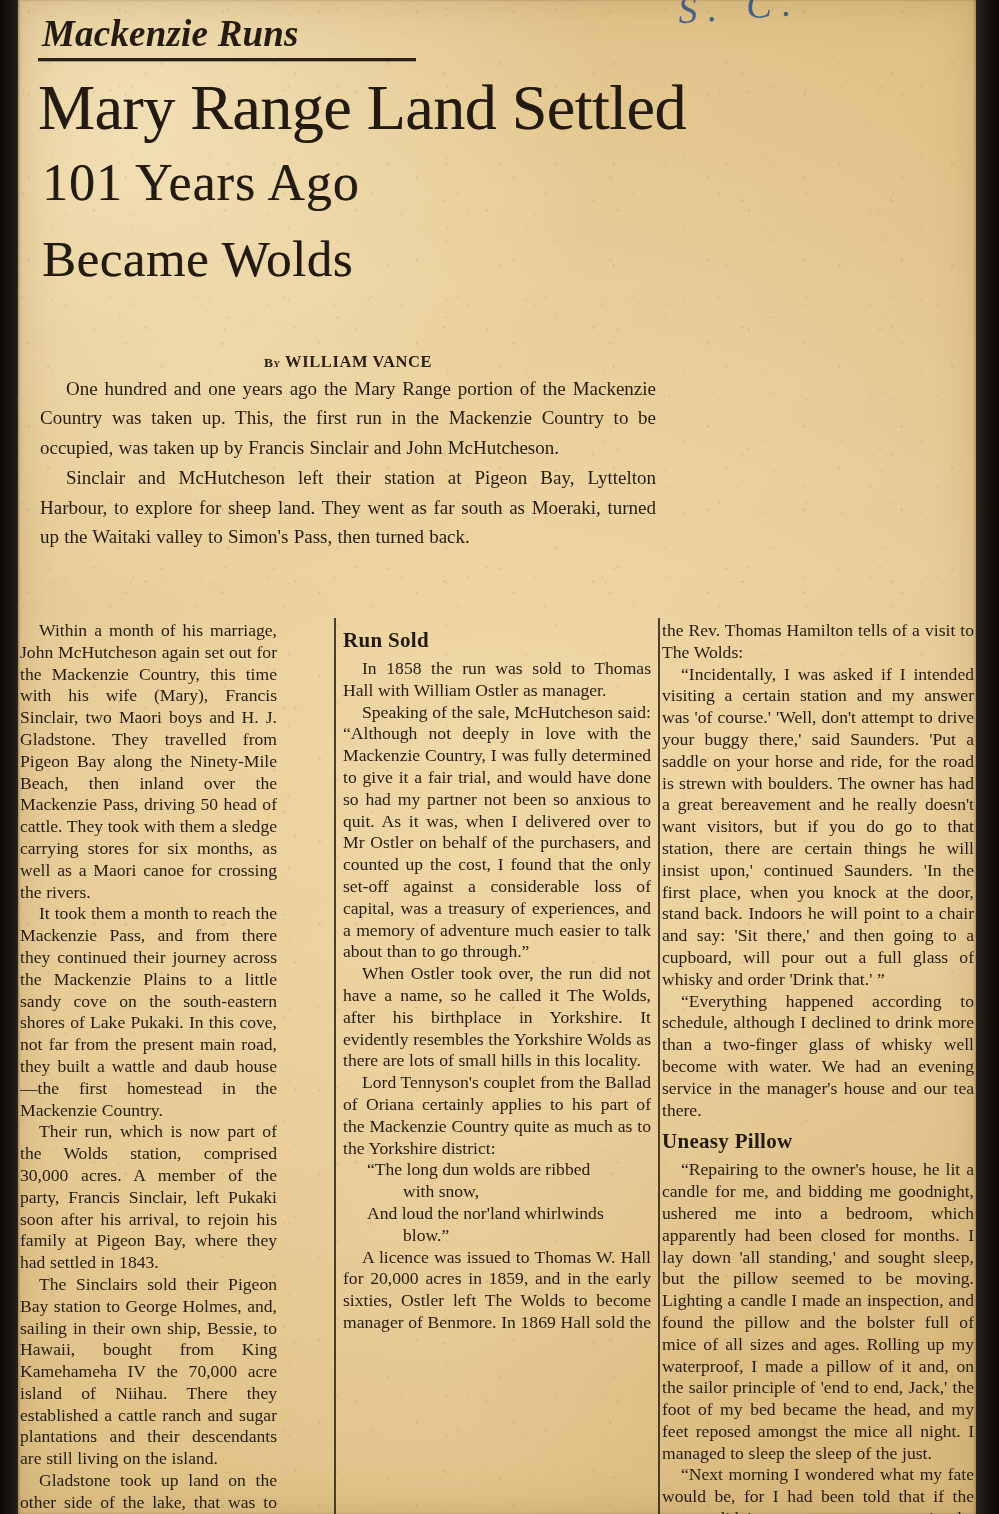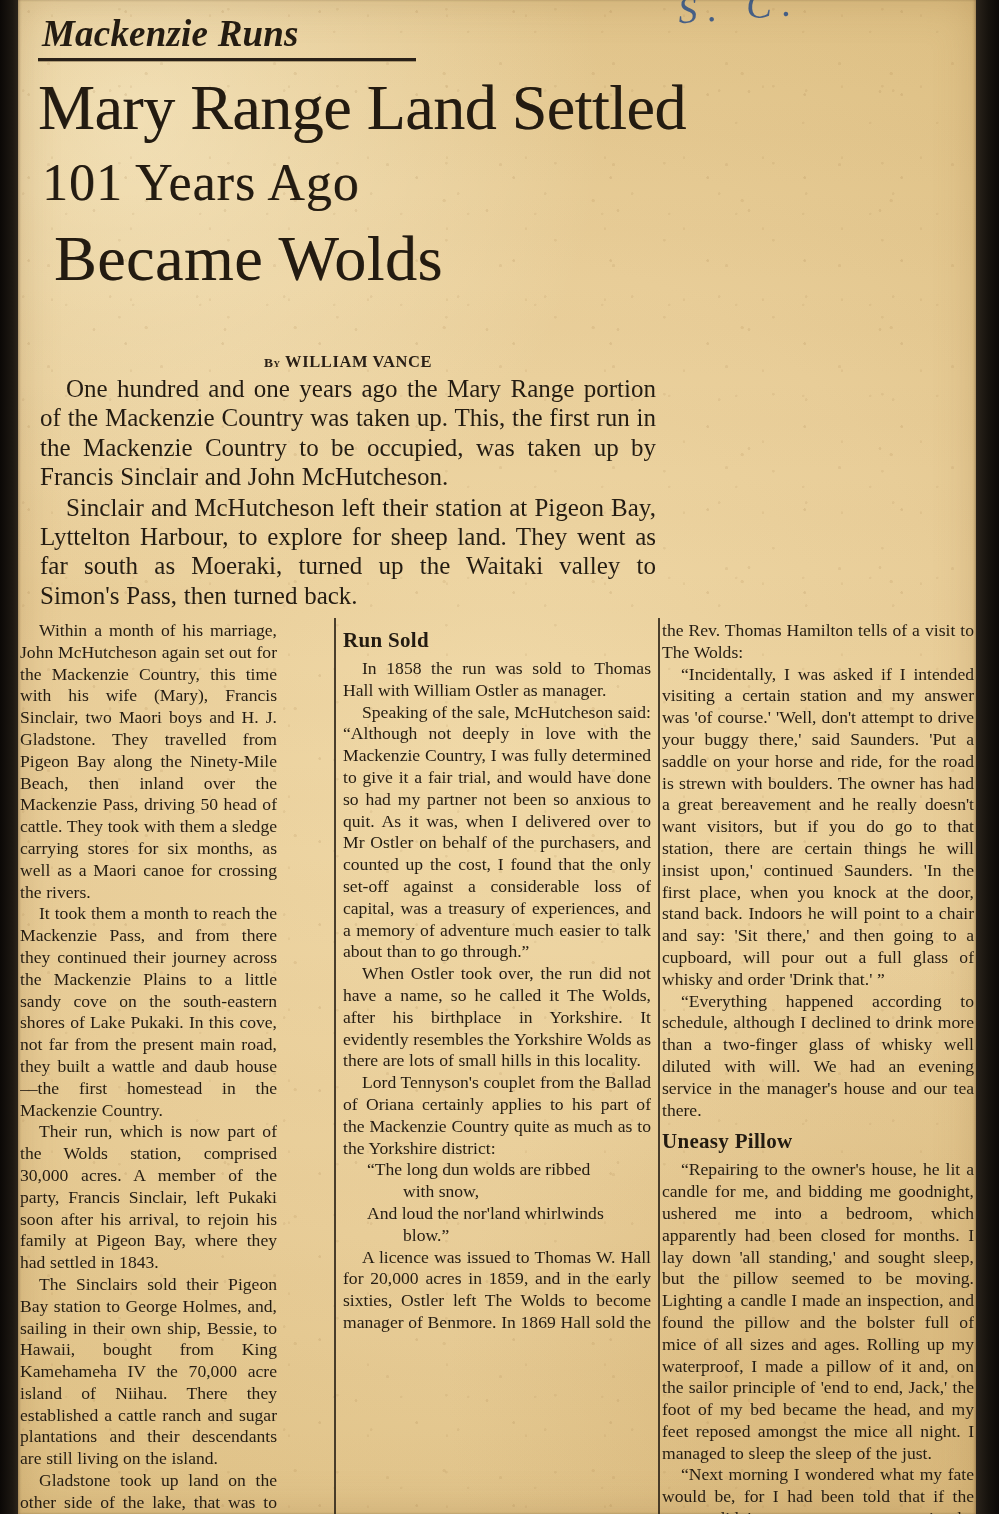--- a/index.html
+++ b/index.html
@@ -114,21 +114,21 @@
   .headline {
     font-family: "Liberation Serif", "DejaVu Serif", serif;
     font-weight: 400;
     color: #231b11;
     letter-spacing: -0.5px;
     white-space: nowrap;
     text-shadow: .4px .4px 0 rgba(35,27,17,.55);
   }
   #hl1 { font-size: 64px; line-height: 74px; margin-top: 10px; }
   #hl2 { font-size: 52px; line-height: 76px; margin-left: 4px; letter-spacing: 1px; }
-  #hl3 { font-size: 64px; line-height: 76px; margin-left: 16px; letter-spacing: .5px; }
+  #hl3 { font-size: 51px; line-height: 76px; margin-left: 4px; letter-spacing: .5px; }
 
   
   #leadblock {
     position: absolute;
     left: 22px;
     top: 352px;
     width: 616px;
     z-index: 4;
   }
   #byline {
@@ -136,21 +136,21 @@
     font-family: "Liberation Serif", serif;
     font-weight: 700;
     font-size: 16.5px;
     letter-spacing: .6px;
     color: #2a2017;
     margin-bottom: 2px;
   }
   #byline .by { font-size: 13.5px; font-variant: small-caps; text-align: right; }
   .lead-p {
     font-family: "Liberation Serif", "DejaVu Serif", serif;
-    font-size: 25px;
+    font-size: 19px;
     line-height: 29.4px;
     color: #241c12;
     text-align: justify;
     text-indent: 26px;
     margin: 0 0 1px 0;
     word-spacing: .5px;
   }
 
   
   #cols {
@@ -290,21 +290,21 @@
           <p class="body-p">Speaking of the sale, McHutcheson said: “Although not deeply in love with the Mackenzie Country, I was fully determined to give it a fair trial, and would have done so had my partner not been so anxious to quit. As it was, when I delivered over to Mr Ostler on behalf of the purchasers, and counted up the cost, I found that the only set-off against a considerable loss of capital, was a treasury of experiences, and a memory of adventure much easier to talk about than to go through.”</p>
           <p class="body-p">When Ostler took over, the run did not have a name, so he called it The Wolds, after his birthplace in Yorkshire. It evidently resembles the Yorkshire Wolds as there are lots of small hills in this locality.</p>
           <p class="body-p">Lord Tennyson's couplet from the Ballad of Oriana certainly applies to his part of the Mackenzie Country quite as much as to the Yorkshire district:</p>
           <p class="verse">“The long dun wolds are ribbed<span class="runon">with snow,</span></p>
           <p class="verse">And loud the nor'land whirlwinds<span class="runon">blow.”</span></p>
           <p class="body-p">A licence was issued to Thomas W. Hall for 20,000 acres in 1859, and in the early sixties, Ostler left The Wolds to become manager of Benmore. In 1869 Hall sold the</p>
         </div>
       <div class="col" id="col3">
           <p class="body-p noindent">the Rev. Thomas Hamilton tells of a visit to The Wolds:</p>
           <p class="body-p">“Incidentally, I was asked if I intended visiting a certain station and my answer was 'of course.' 'Well, don't attempt to drive your buggy there,' said Saunders. 'Put a saddle on your horse and ride, for the road is strewn with boulders. The owner has had a great bereavement and he really doesn't want visitors, but if you do go to that station, there are certain things he will insist upon,' continued Saunders. 'In the first place, when you knock at the door, stand back. Indoors he will point to a chair and say: 'Sit there,' and then going to a cupboard, will pour out a full glass of whisky and order 'Drink that.' ”</p>
-          <p class="body-p">“Everything happened according to schedule, although I declined to drink more than a two-finger glass of whisky well diluted with will. We had an evening service in the manager's house and our tea there.</p>
+          <p class="body-p">“Everything happened according to schedule, although I declined to drink more than a two-finger glass of whisky well become with water. We had an evening service in the manager's house and our tea there.</p>
           <div class="subhead">Uneasy Pillow</div>
           <p class="body-p">“Repairing to the owner's house, he lit a candle for me, and bidding me goodnight, ushered me into a bedroom, which apparently had been closed for months. I lay down 'all standing,' and sought sleep, but the pillow seemed to be moving. Lighting a candle I made an inspection, and found the pillow and the bolster full of mice of all sizes and ages. Rolling up my waterproof, I made a pillow of it and, on the sailor principle of 'end to end, Jack,' the foot of my bed became the head, and my feet reposed amongst the mice all night. I managed to sleep the sleep of the just.</p>
           <p class="body-p">“Next morning I wondered what my fate would be, for I had been told that if the owner didn't want to see you again, he would offer his left hand in the handshake. To my pleasure, he not only gave me the right hand, but saddled my horse for me as well.”</p>
         </div>
     </div>
 
     <div id="clipping-edge"></div>
   </div>
 
   <div id="edge-left"></div>

